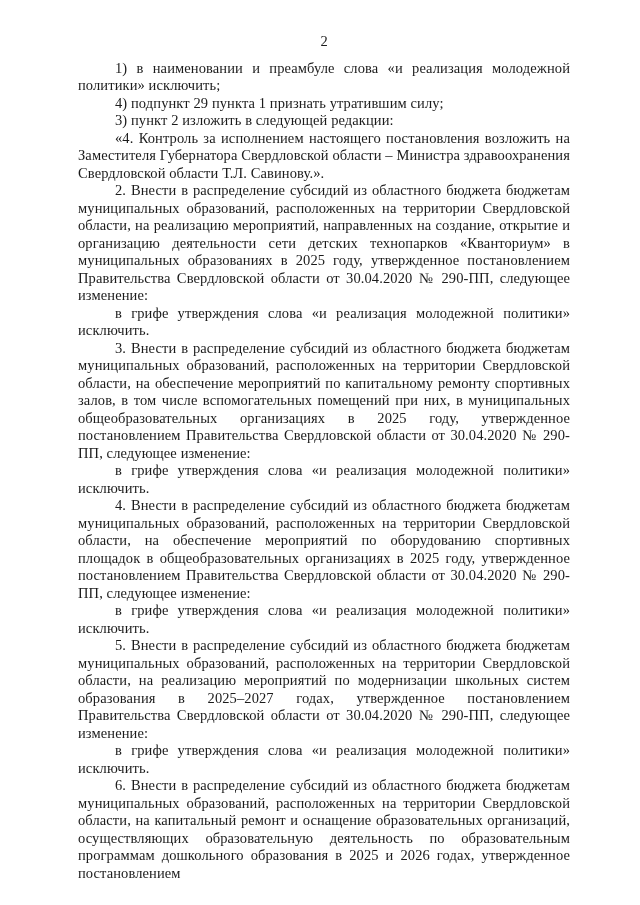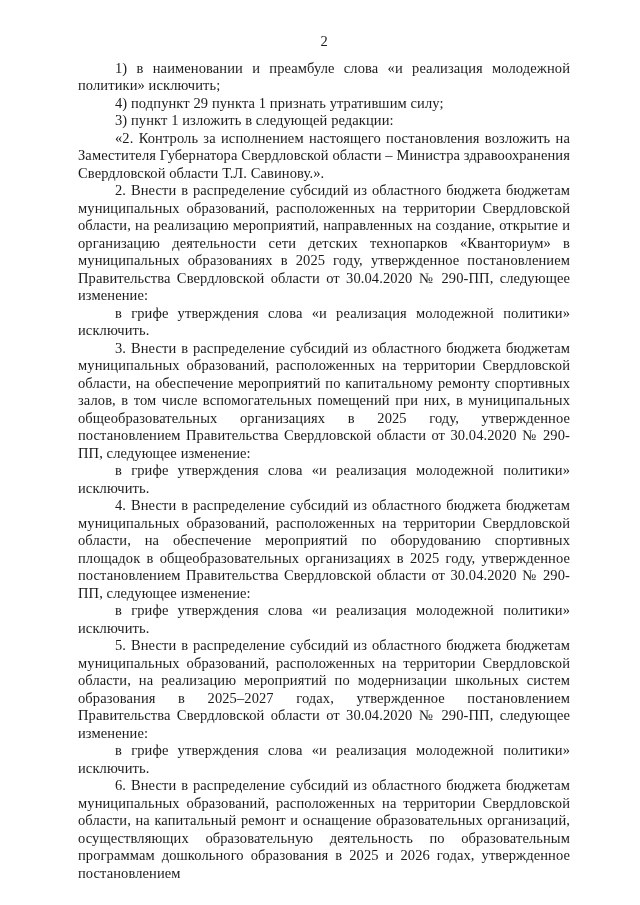--- a/index.html
+++ b/index.html
@@ -33,22 +33,22 @@
   }
 </style>
 </head>
 <body>
 
 <main class="page">
   <div class="page-number">2</div>
   <section>
       <p class="para">1) в наименовании и преамбуле слова «и реализация молодежной политики» исключить;</p>
       <p class="para">4) подпункт 29 пункта 1 признать утратившим силу;</p>
-      <p class="para">3) пункт 1 изложить в следующей редакции:</p>
-      <p class="para">«2. Контроль за исполнением настоящего постановления возложить на Заместителя Губернатора Свердловской области – Министра здравоохранения Свердловской области Т.Л. Савинову.».</p>
+      <p class="para">3) пункт 2 изложить в следующей редакции:</p>
+      <p class="para">«4. Контроль за исполнением настоящего постановления возложить на Заместителя Губернатора Свердловской области – Министра здравоохранения Свердловской области Т.Л. Савинову.».</p>
       <p class="para">2. Внести в распределение субсидий из областного бюджета бюджетам муниципальных образований, расположенных на территории Свердловской области, на реализацию мероприятий, направленных на создание, открытие и организацию деятельности сети детских технопарков «Кванториум» в муниципальных образованиях в 2025 году, утвержденное постановлением Правительства Свердловской области от 30.04.2020 № 290-ПП, следующее изменение:</p>
       <p class="para">в грифе утверждения слова «и реализация молодежной политики» исключить.</p>
       <p class="para">3. Внести в распределение субсидий из областного бюджета бюджетам муниципальных образований, расположенных на территории Свердловской области, на обеспечение мероприятий по капитальному ремонту спортивных залов, в том числе вспомогательных помещений при них, в муниципальных общеобразовательных организациях в 2025 году, утвержденное постановлением Правительства Свердловской области от 30.04.2020 № 290-ПП, следующее изменение:</p>
       <p class="para">в грифе утверждения слова «и реализация молодежной политики» исключить.</p>
       <p class="para">4. Внести в распределение субсидий из областного бюджета бюджетам муниципальных образований, расположенных на территории Свердловской области, на обеспечение мероприятий по оборудованию спортивных площадок в общеобразовательных организациях в 2025 году, утвержденное постановлением Правительства Свердловской области от 30.04.2020 № 290-ПП, следующее изменение:</p>
       <p class="para">в грифе утверждения слова «и реализация молодежной политики» исключить.</p>
       <p class="para">5. Внести в распределение субсидий из областного бюджета бюджетам муниципальных образований, расположенных на территории Свердловской области, на реализацию мероприятий по модернизации школьных систем образования в 2025–2027 годах, утвержденное постановлением Правительства Свердловской области от 30.04.2020 № 290-ПП, следующее изменение:</p>
       <p class="para">в грифе утверждения слова «и реализация молодежной политики» исключить.</p>
       <p class="para">6. Внести в распределение субсидий из областного бюджета бюджетам муниципальных образований, расположенных на территории Свердловской области, на капитальный ремонт и оснащение образовательных организаций, осуществляющих образовательную деятельность по образовательным программам дошкольного образования в 2025 и 2026 годах, утвержденное постановлением</p>
     </section>

